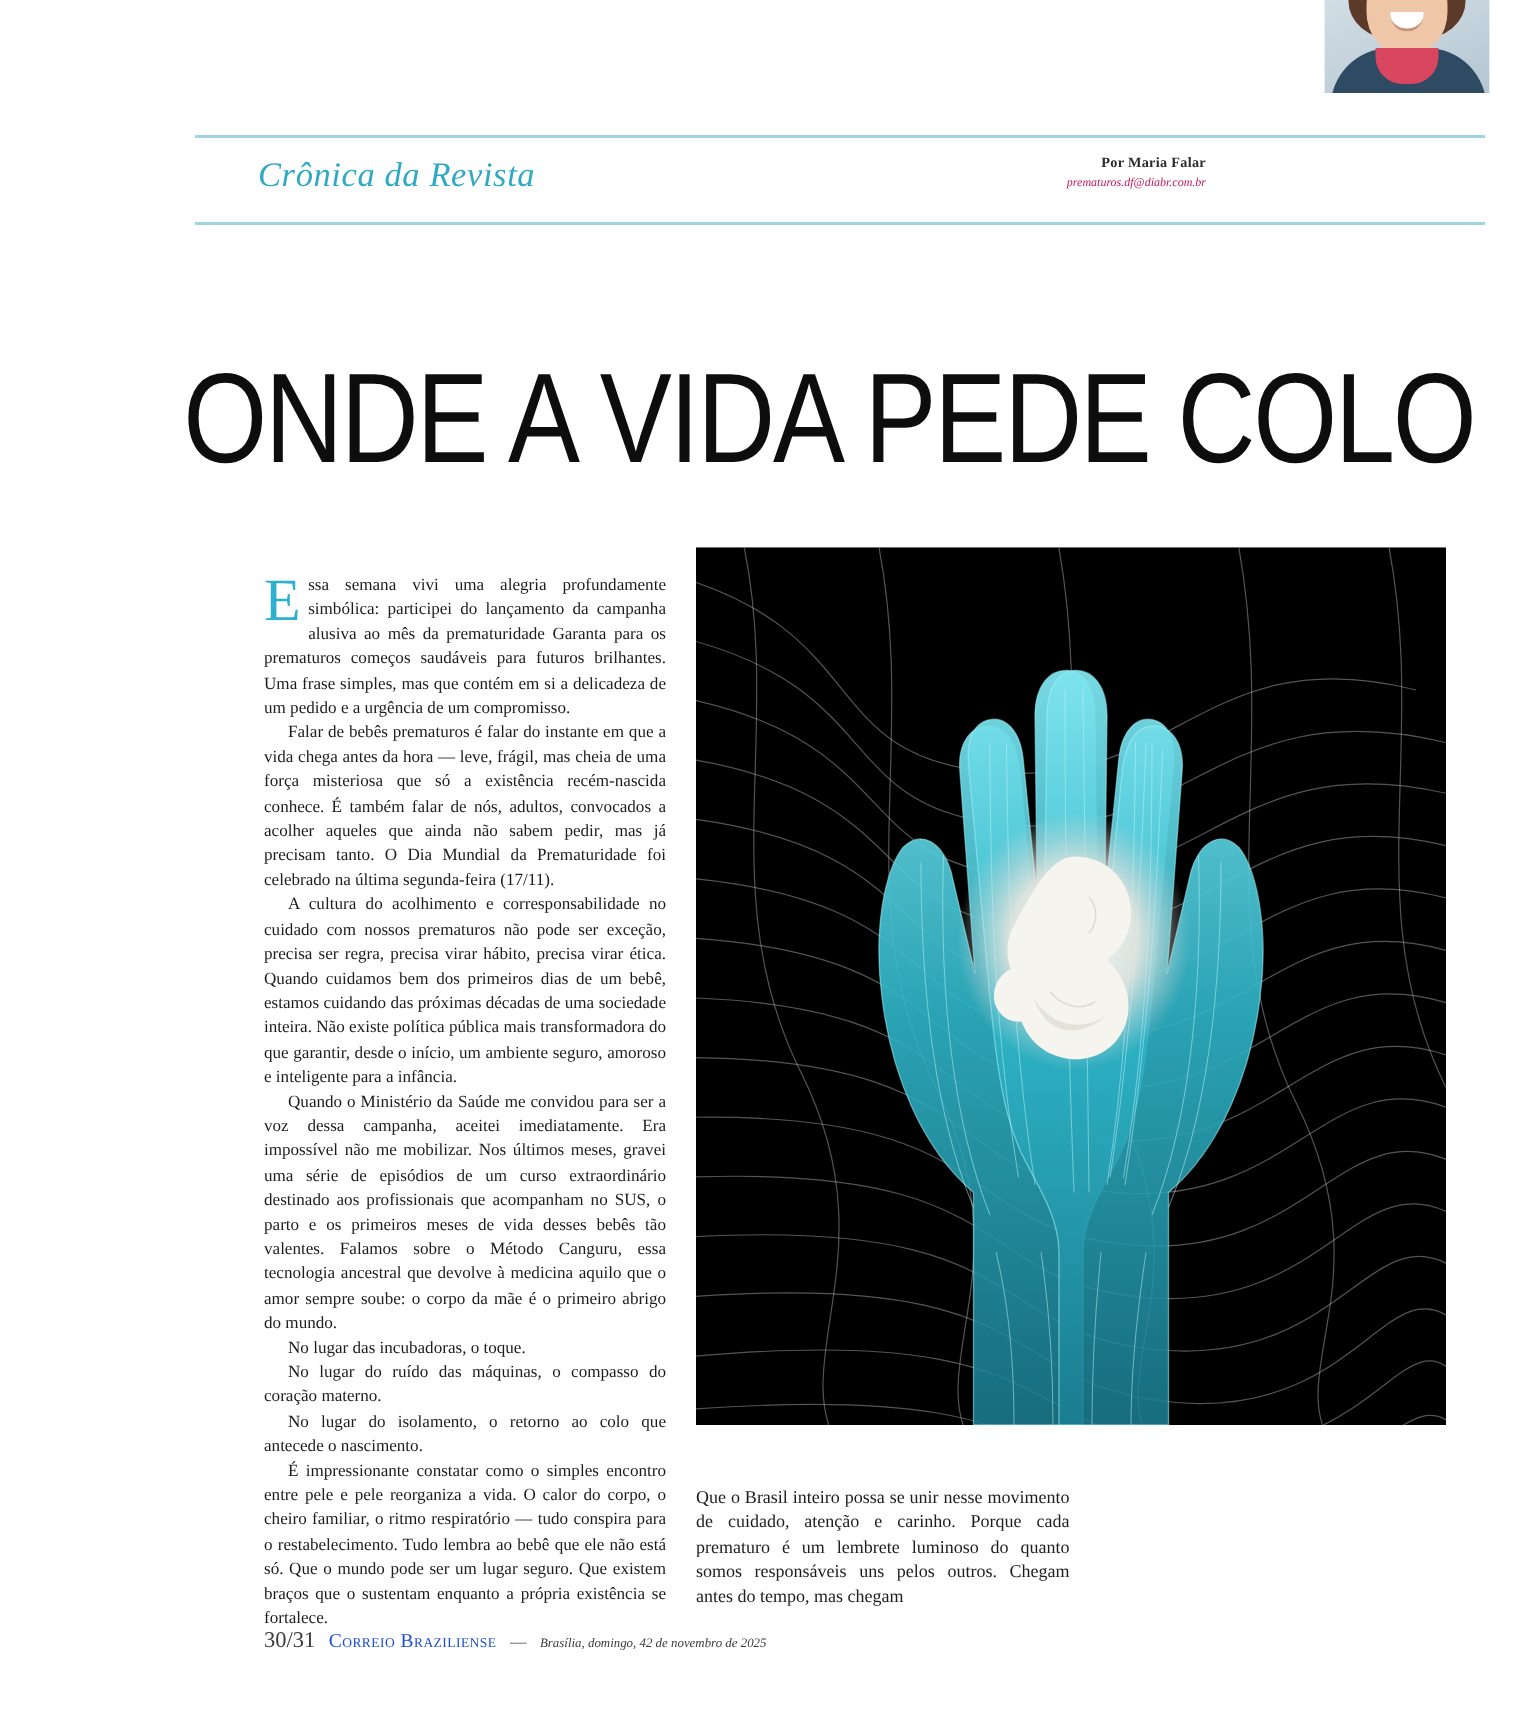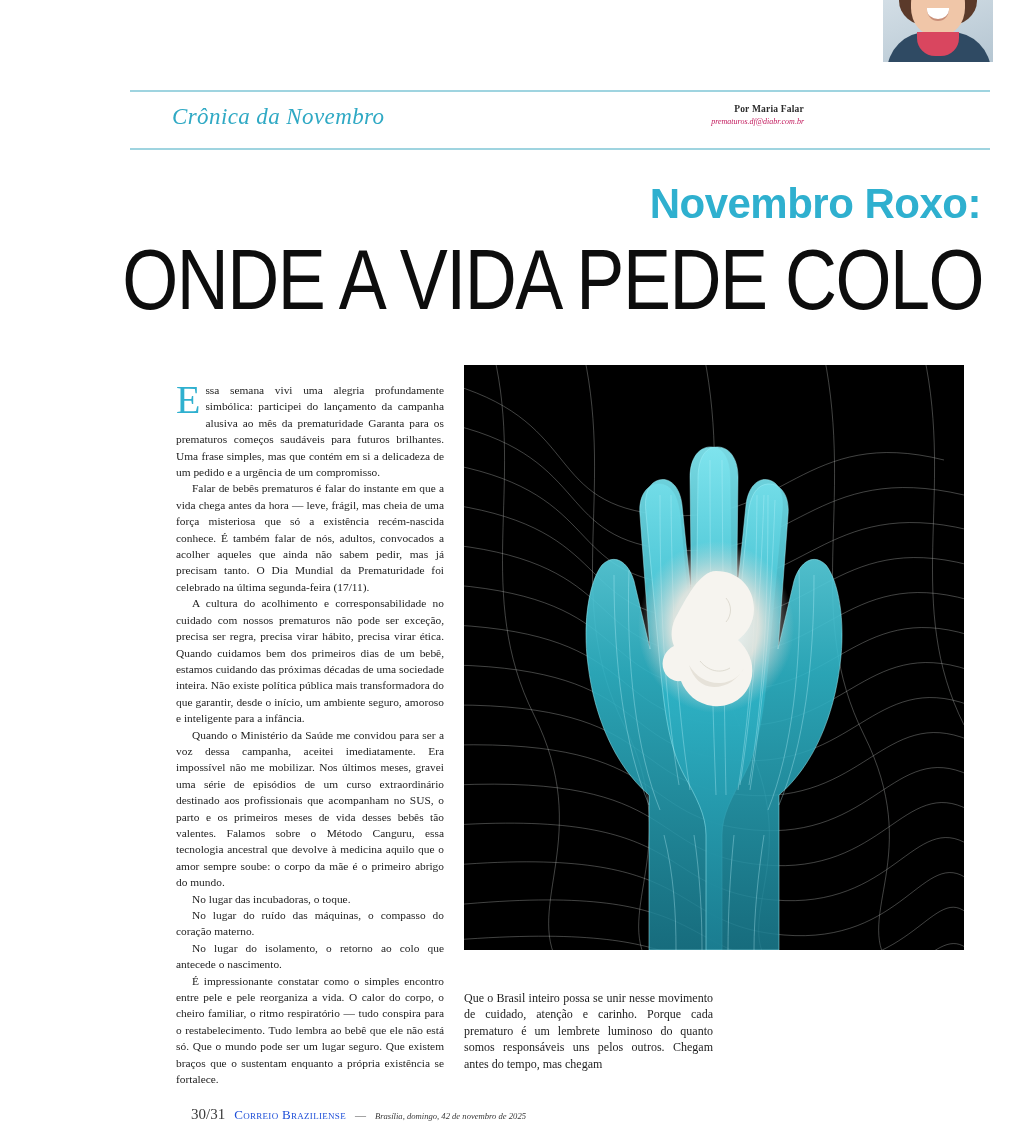--- a/index.html
+++ b/index.html
@@ -206,28 +206,27 @@
     color: #1c1c1c;
     text-align: justify;
   }
   .bottom-cols .bcol { width: 249px; }
   .bottom-cols p { margin: 0; text-indent: 16px; }
   .bottom-cols p.noind { text-indent: 0; }
 
   
   .footer {
     position: absolute;
-    left: 191px;
+    left: 176px;
     top: 1086px;
     width: 700px;
     display: flex;
     align-items: baseline;
     gap: 9px;
     font-family: "Liberation Serif", serif;
-    margin-top: 20px;
   }
   .footer .pagenum {
     font-size: 15px;
     color: #3a3a3a;
   }
   .footer .masthead {
     font-size: 13px;
     color: #1d4ed8;
     font-variant: small-caps;
     letter-spacing: .3px;
@@ -240,38 +239,37 @@
   }
 </style>
 </head>
 <body>
 
 <div class="page">
 
   <div class="header">
     <div class="header-rule-top"></div>
     <div class="header-rule-bottom"></div>
-    <div class="kicker">Crônica da Novembro</div>
+    <div class="kicker">Crônica da Revista</div>
     <div class="byline">
       <div class="author">Por Maria Falar</div>
       <div class="email">prematuros.df@diabr.com.br</div>
     </div>
   </div>
 
   <div class="author-photo">
     <div class="bg"></div>
     <div class="hair"></div>
     <div class="face"></div>
 
     <div class="smile"></div>
     <div class="shoulders"></div>
     <div class="collar"></div>
   </div>
 
-  <div class="headline-1">Novembro Roxo:</div>
   <div class="headline-2">ONDE A VIDA PEDE COLO</div>
 
   <div class="illustration">
     <svg class="illus-svg" width="500" height="585" viewBox="0 0 500 585">
       <defs>
         <radialGradient id="glow" cx="50%" cy="50%" r="50%">
           <stop offset="0%" stop-color="#ffffff" stop-opacity="1"></stop>
           <stop offset="55%" stop-color="#eae6df" stop-opacity=".95"></stop>
           <stop offset="100%" stop-color="#cfd7d6" stop-opacity="0"></stop>
         </radialGradient>

